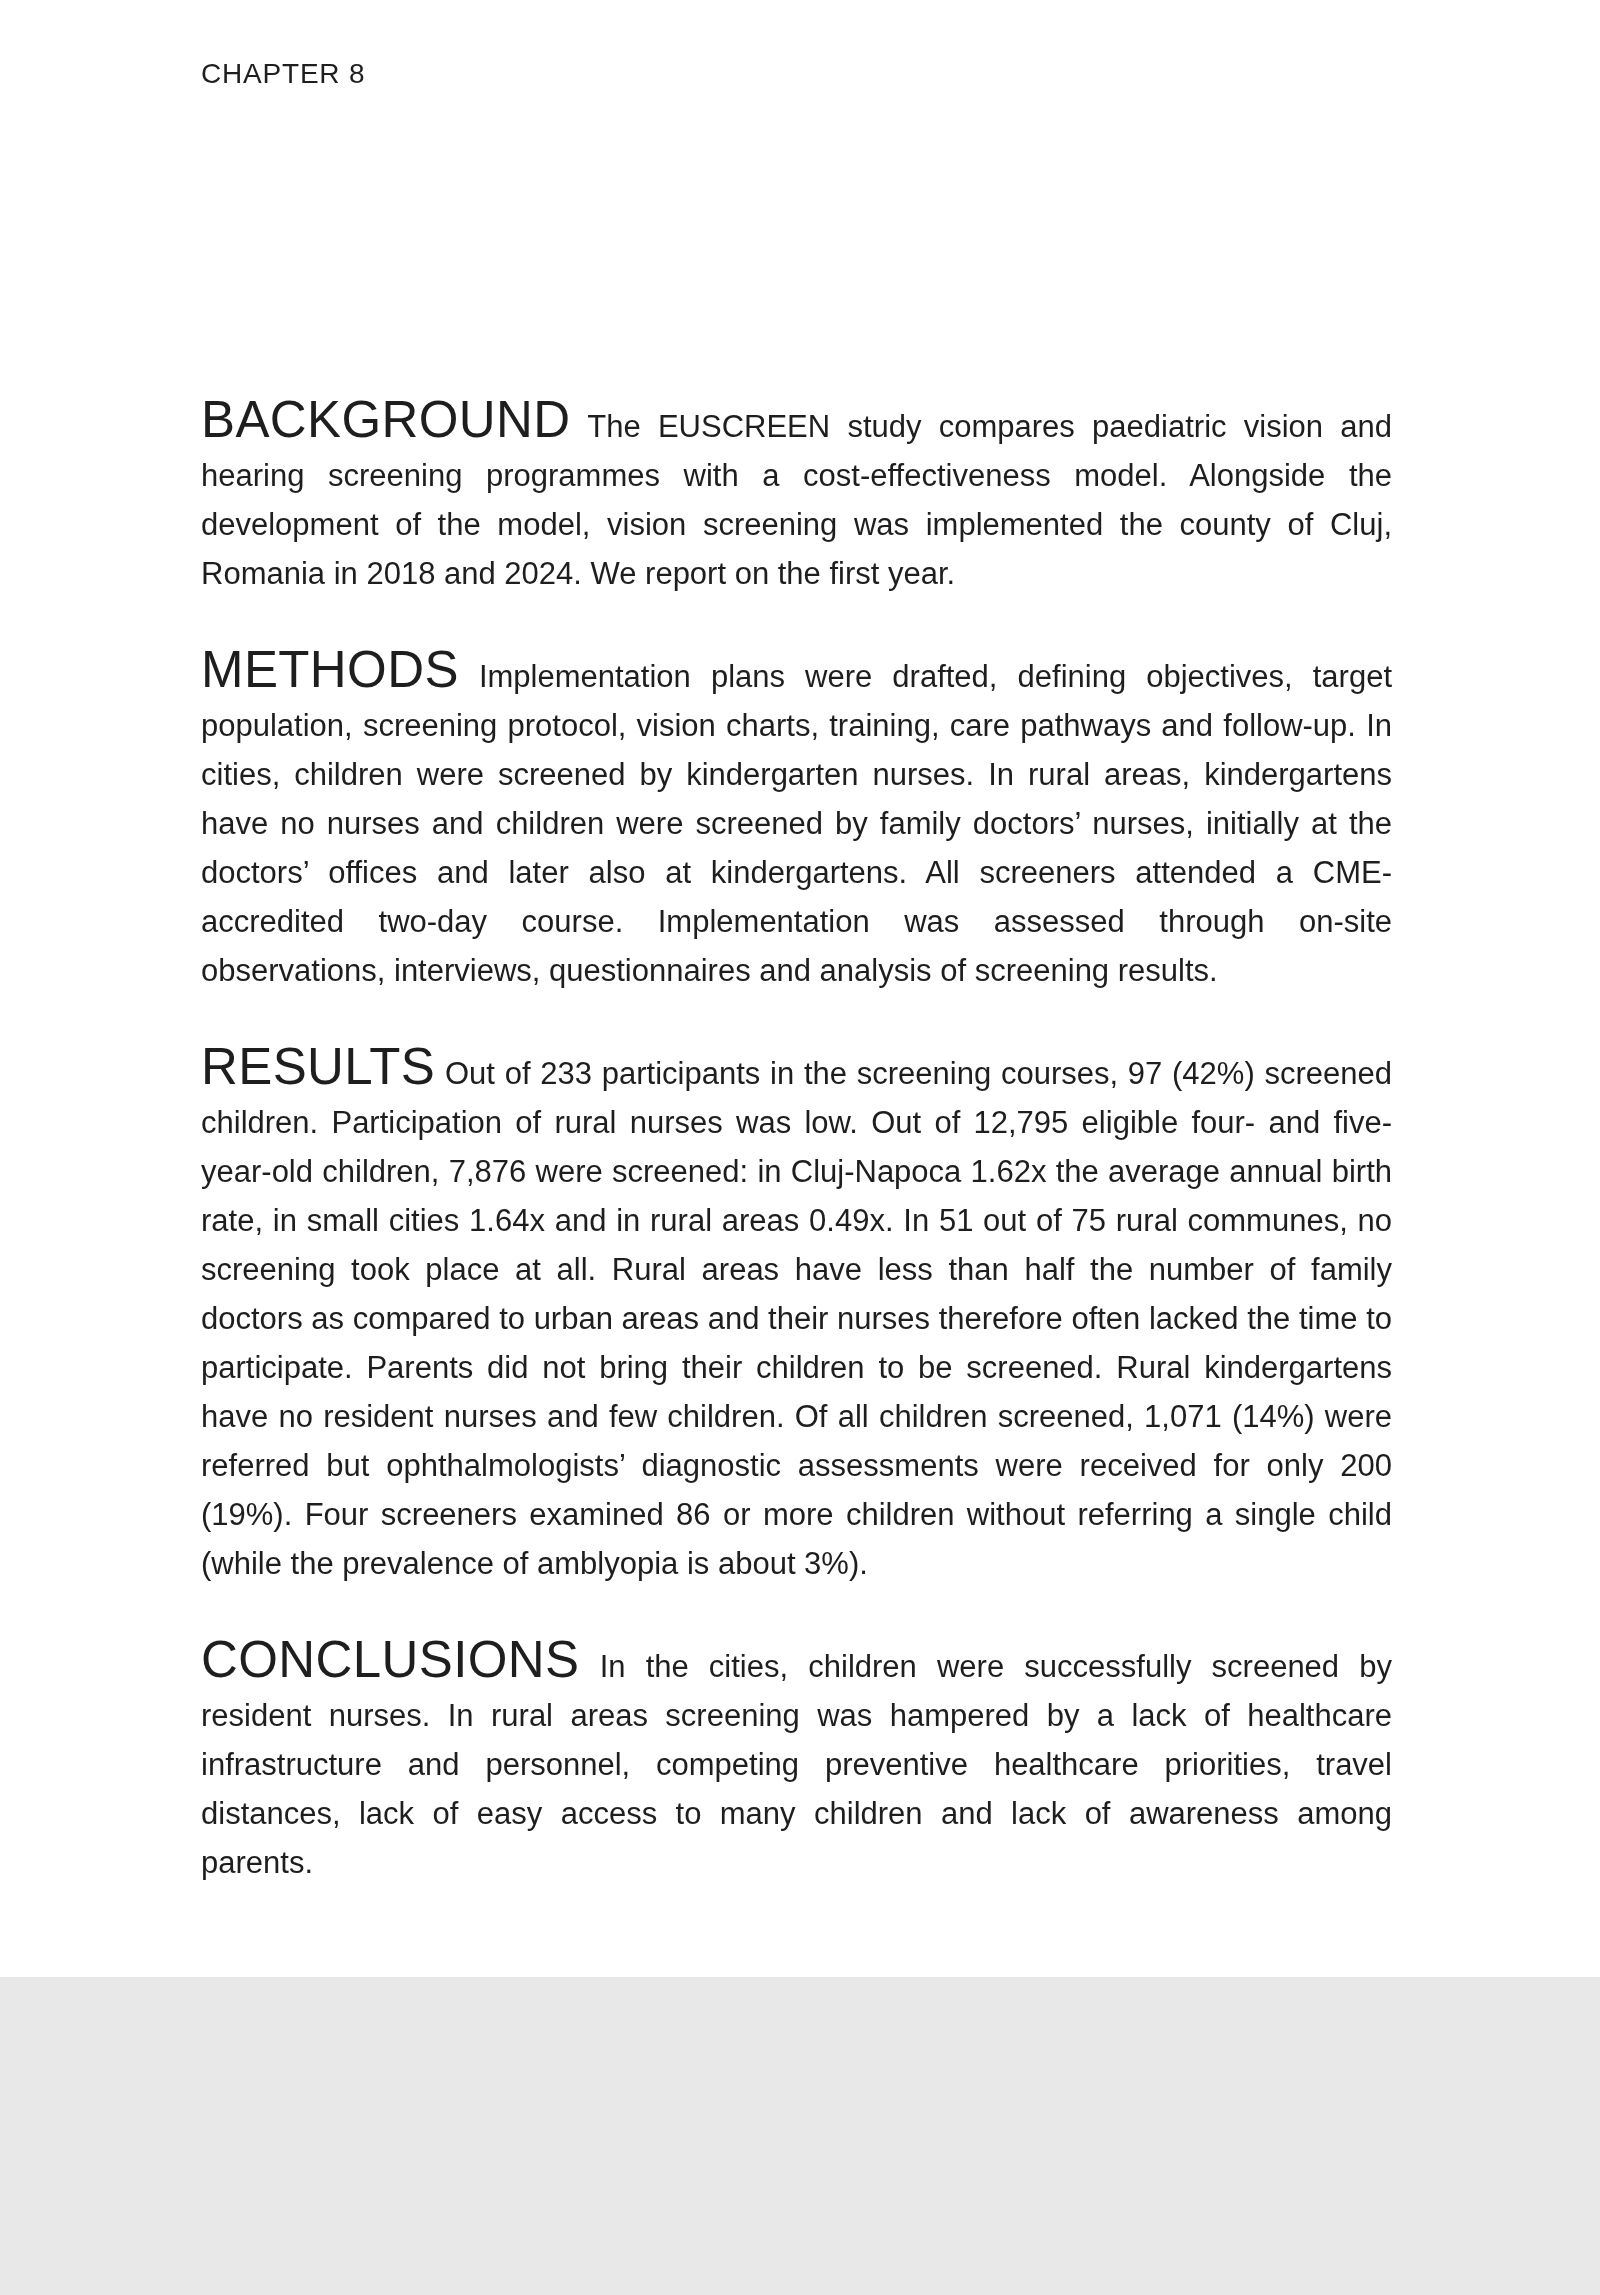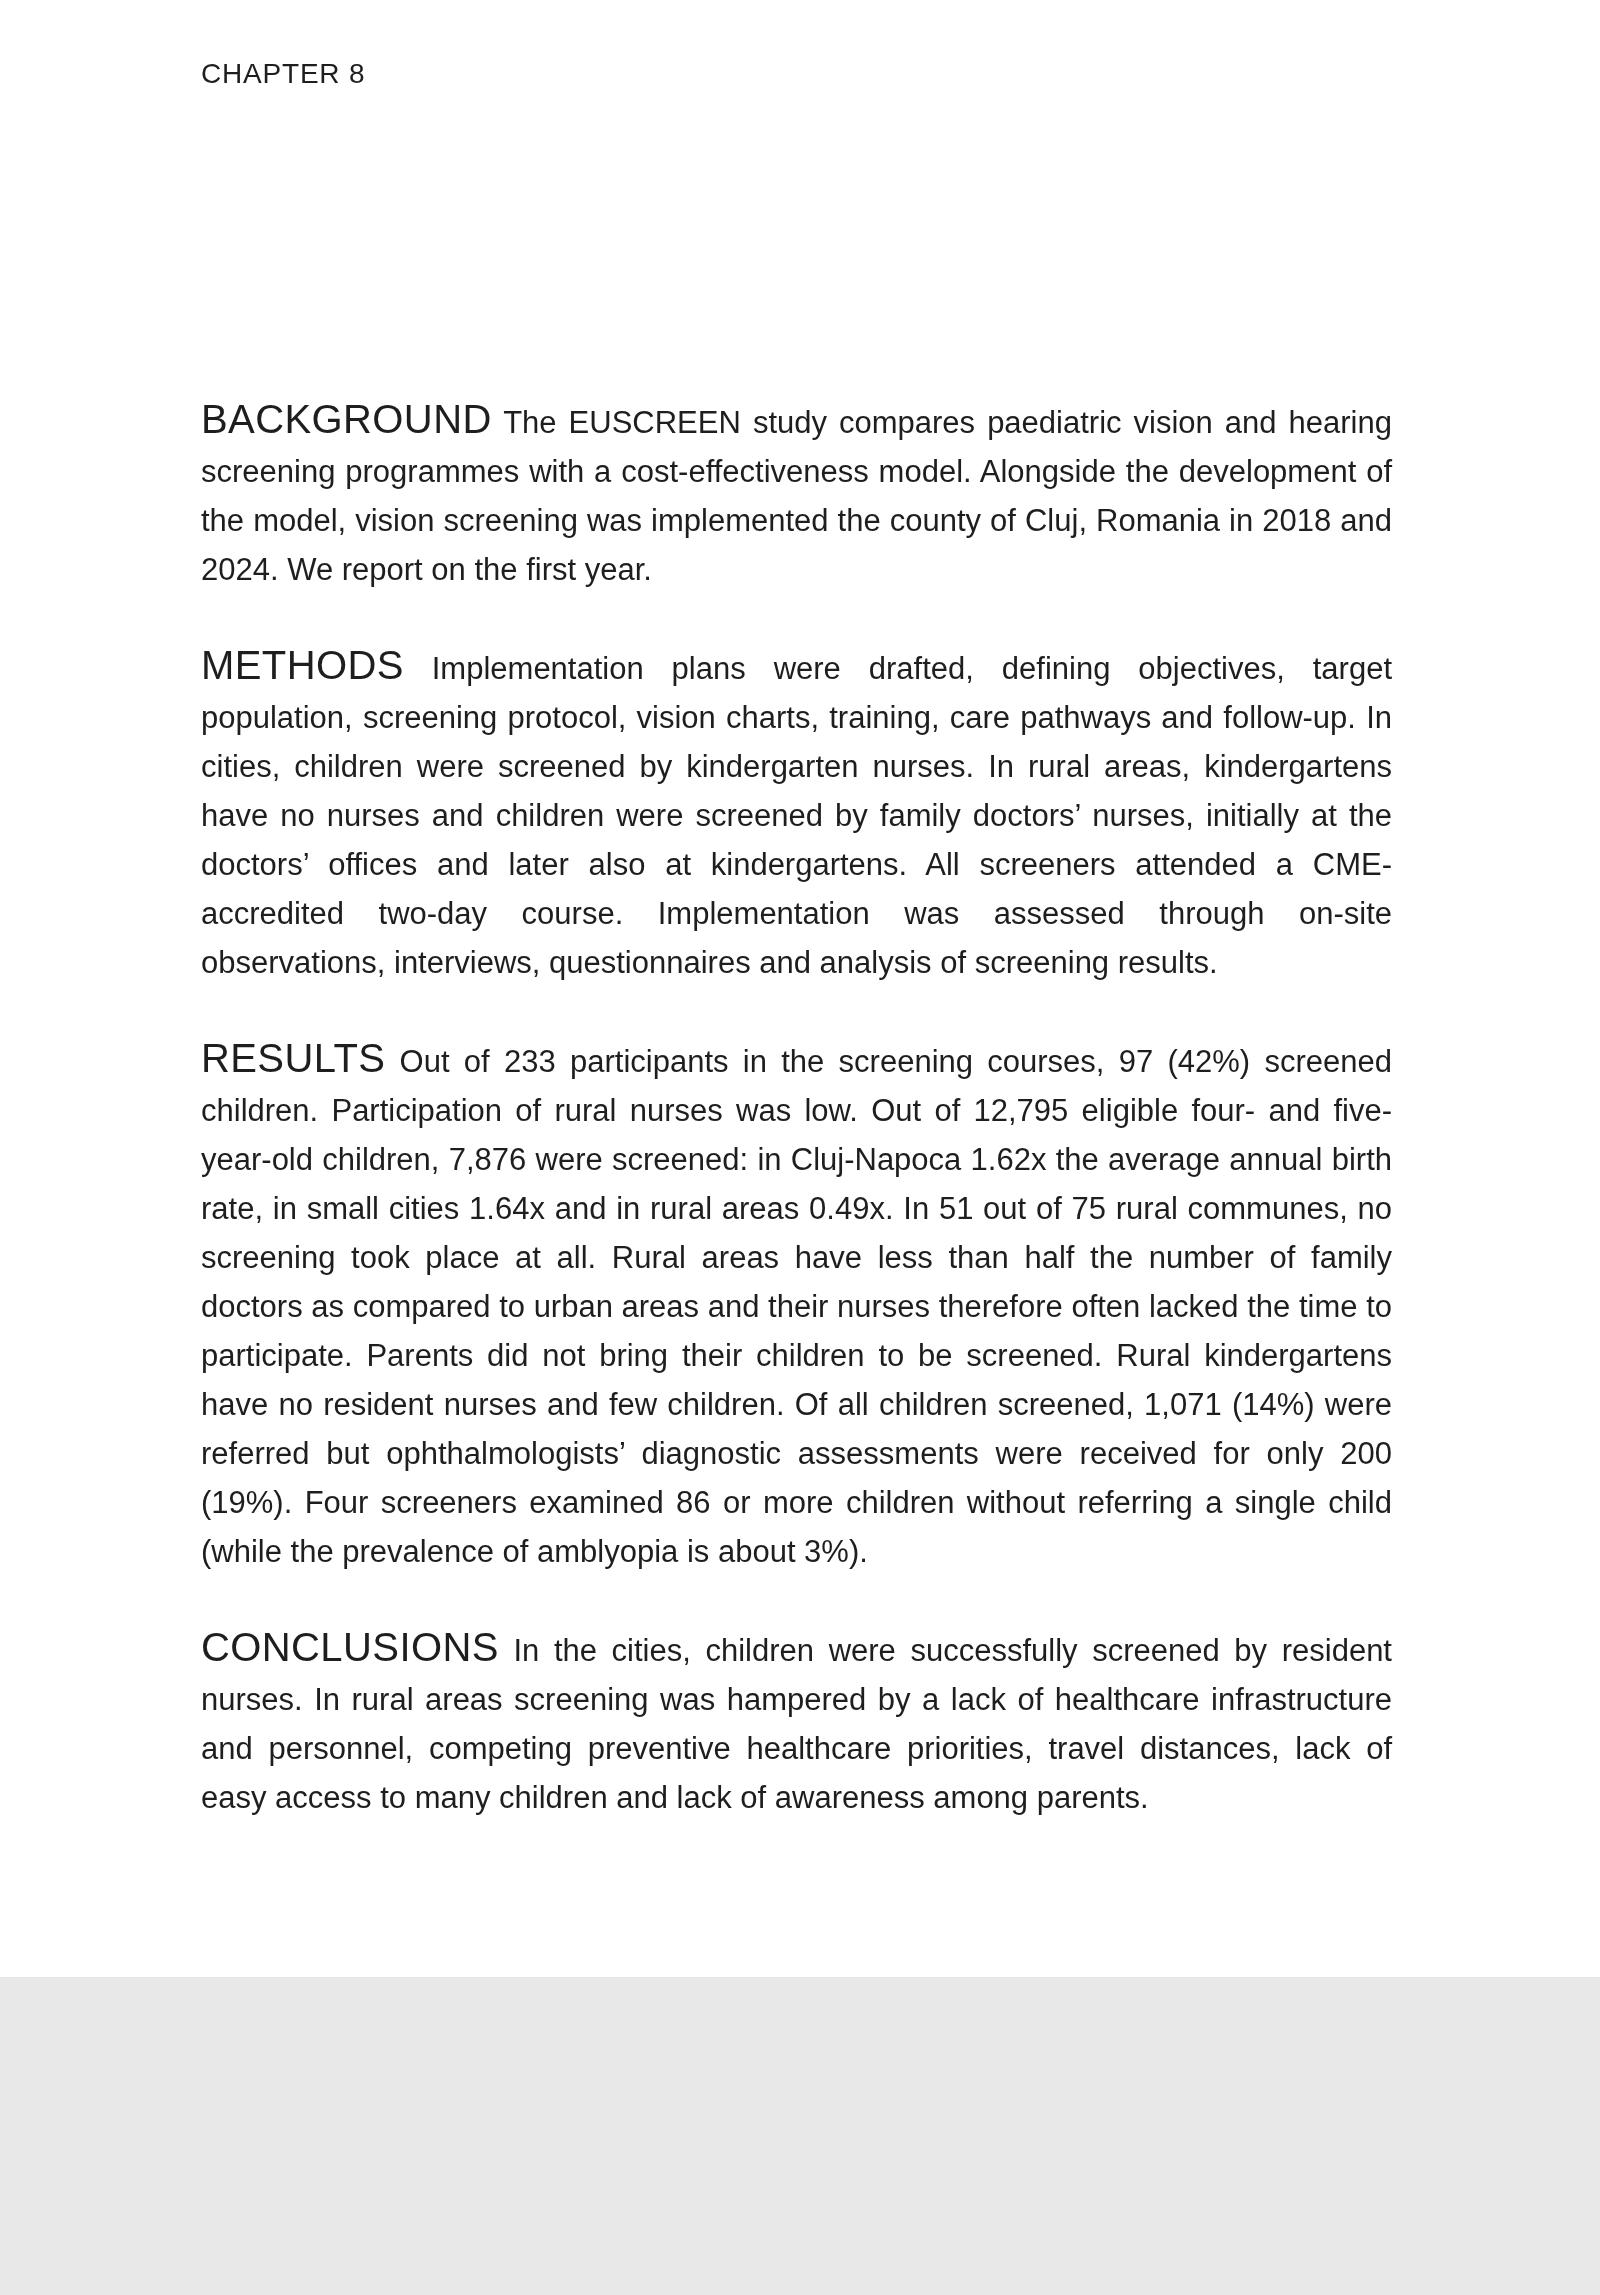--- a/index.html
+++ b/index.html
@@ -48,21 +48,21 @@
     margin: 0 0 47px 0;
     font-size: 31px;
     line-height: 49px;
     text-align: justify;
     text-justify: inter-word;
   }
   .body-col p:last-child {
     margin-bottom: 0;
   }
   .section-label {
-    font-size: 40px;
+    font-size: 51px;
     line-height: 49px;
     letter-spacing: 0.4px;
   }
   .pageno {
     position: absolute;
     left: 0;
     top: 2211px;
     width: 100%;
     text-align: center;
     font-size: 34px;

